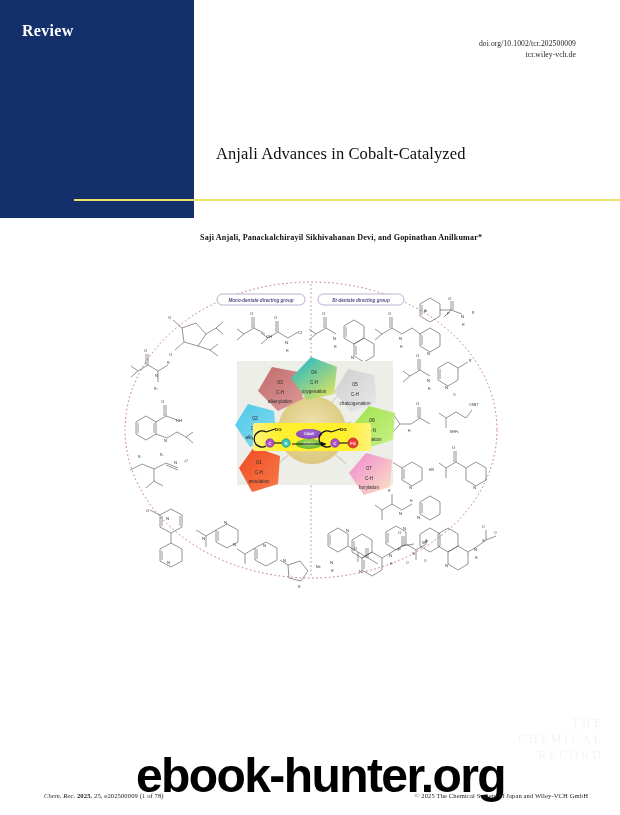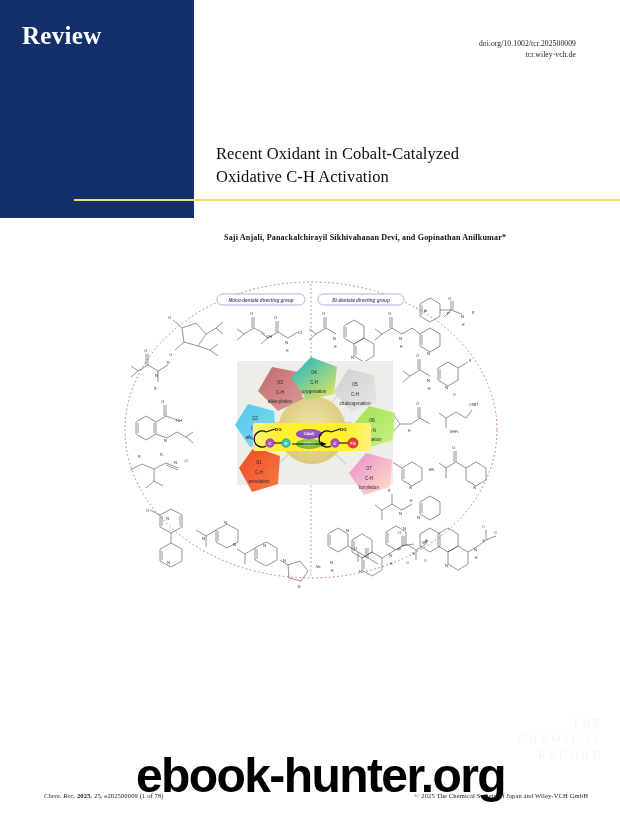--- a/index.html
+++ b/index.html
@@ -22,21 +22,21 @@
     left: 0; top: 0;
     width: 194px;
     height: 218px;
     background: #14306b;
   }
   #review-label {
     position: absolute;
     left: 22px; top: 22px;
     font-family: "Liberation Serif", serif;
     font-weight: bold;
-    font-size: 25px;
+    font-size: 16px;
     color: #ffffff;
     letter-spacing: 0.3px;
   }
   #journal-mark {
     position: absolute;
     right: 16px;
     bottom: 52px;
     text-align: right;
     color: #f2f3f7;
     font-family: "Liberation Serif", serif;
@@ -74,21 +74,21 @@
     font-family: "Liberation Serif", serif;
     font-size: 16.5px;
     line-height: 23px;
     color: #0d0d0d;
     letter-spacing: 0.1px;
   }
   #article-title div { white-space: nowrap; }
 
   #author-line {
     position: absolute;
-    left: 224px;
+    left: 200px;
     top: 233px;
     font-family: "Liberation Serif", serif;
     font-weight: bold;
     font-size: 8.1px;
     letter-spacing: 0.15px;
     color: #101010;
   }
 
   
   #abstract-figure {
@@ -199,22 +199,21 @@
 </div>
 
 <div id="doi-block">
   <div>doi.org/10.1002/tcr.202500009</div>
   <div>tcr.wiley-vch.de</div>
 </div>
 
 <div id="yellow-rule"></div>
 
 <div id="article-title">
-  <div>Recent Oxidant in Cobalt-Catalyzed</div>
-  <div>Oxidative C-H Activation</div>
+  <div>Anjali Advances in Cobalt-Catalyzed</div>
 </div>
 
 <div id="author-line">Saji Anjali, Panackalchirayil Sikhivahanan Devi, and Gopinathan Anilkumar*</div>
 
 <div id="abstract-figure">
 <svg viewBox="0 0 382 322" width="382" height="322" xmlns="http://www.w3.org/2000/svg">
   <defs>
     <linearGradient id="g01" x1="0" y1="0" x2="1" y2="1">
       <stop offset="0%" stop-color="#f04a24"></stop>
           <stop offset="100%" stop-color="#f87a48"></stop>

